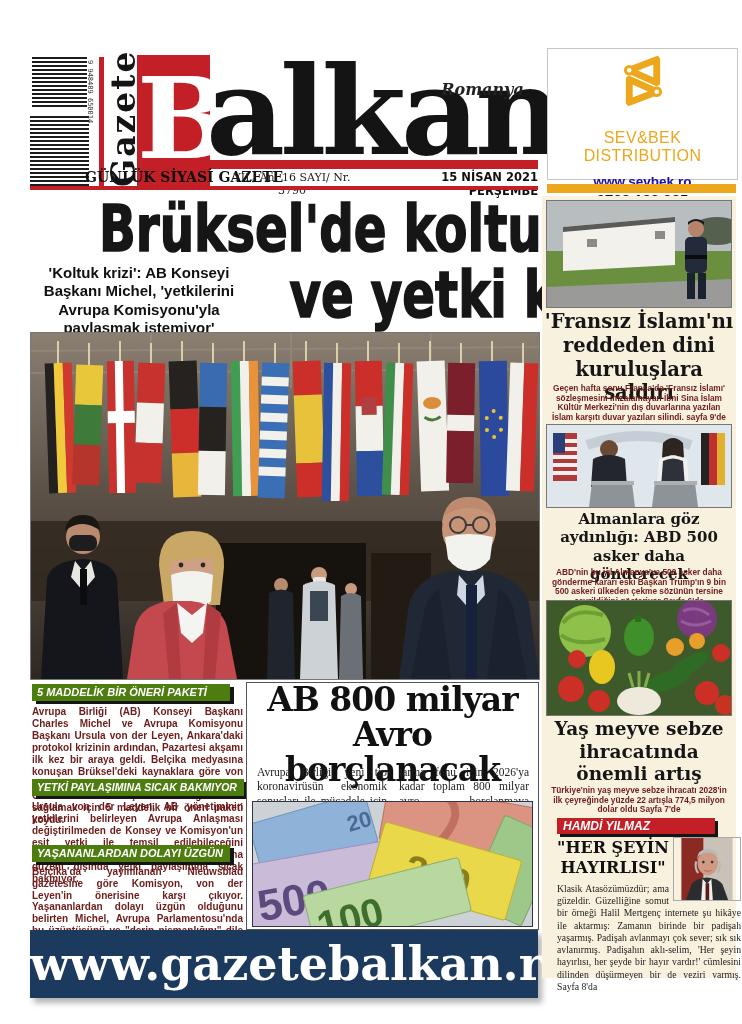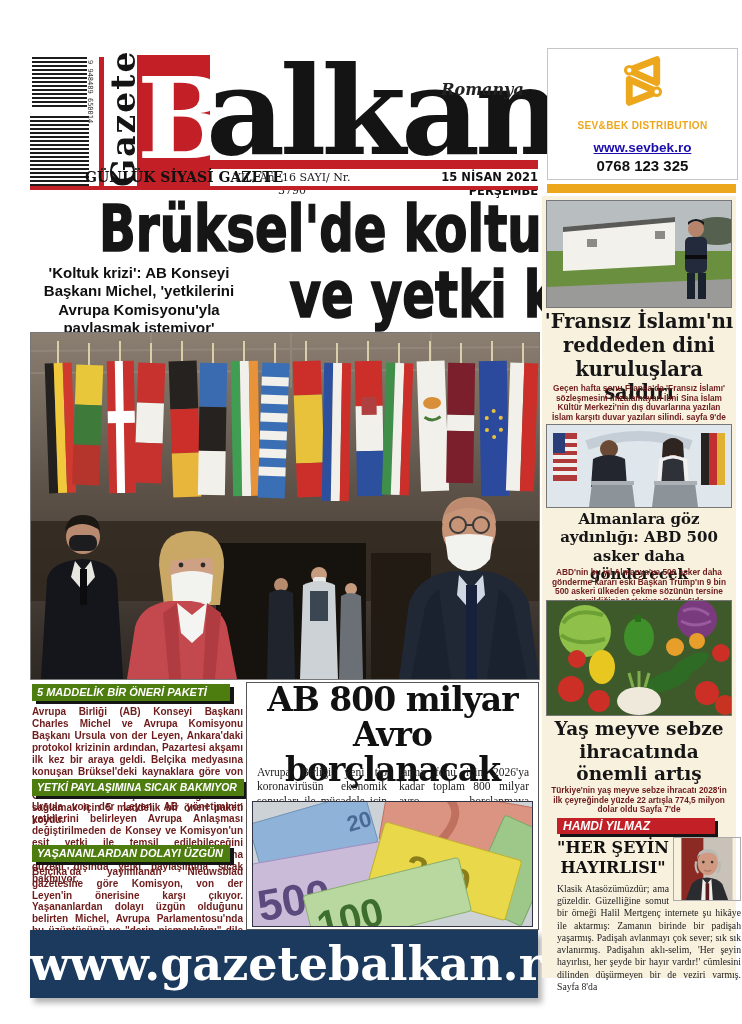--- a/index.html
+++ b/index.html
@@ -21,21 +21,21 @@
               letter-spacing:-5px;color:#141414;}
   .romanya{font-family:"DejaVu Serif",serif;font-style:italic;font-weight:bold;font-size:16px;color:#222;}
   .red-underband{background:#c22026;}
   .tagline{font-family:"DejaVu Serif",serif;font-weight:bold;font-size:14px;color:#111;}
   .issue{font-family:"DejaVu Serif",serif;font-size:11px;color:#222;}
   .dateline-date{font-family:"DejaVu Sans",sans-serif;font-weight:bold;font-size:11.5px;color:#111;}
   .red-rule{background:#c22026;}
 
   
   .ad-box{background:#fff;border:1px solid #c6c6c6;text-align:center;}
-  .ad-brand{color:#eda71c;font-weight:bold;font-size:10px;letter-spacing:.4px;margin-top:6px;}
+  .ad-brand{color:#eda71c;font-weight:normal;font-size:16px;letter-spacing:.4px;margin-top:15px;}
   .ad-url{color:#1a0dab;font-weight:bold;font-size:13.5px;text-decoration:underline;margin-top:9px;cursor:pointer;}
   .ad-phone{color:#111;font-weight:bold;font-size:15px;margin-top:2px;}
   .gold-bar{background:#eda71c;}
 
   
   .hl{font-family:"DejaVu Sans",sans-serif;font-weight:bold;color:#161616;font-size:62px;
       white-space:nowrap;text-align:center;-webkit-text-stroke:1.6px #161616;}
   .hl-in{display:inline-block;transform:scale(.78,1.04);transform-origin:center top;}
   .kicker{font-weight:bold;font-size:15px;line-height:1.22;text-align:center;color:#101010;}
 

